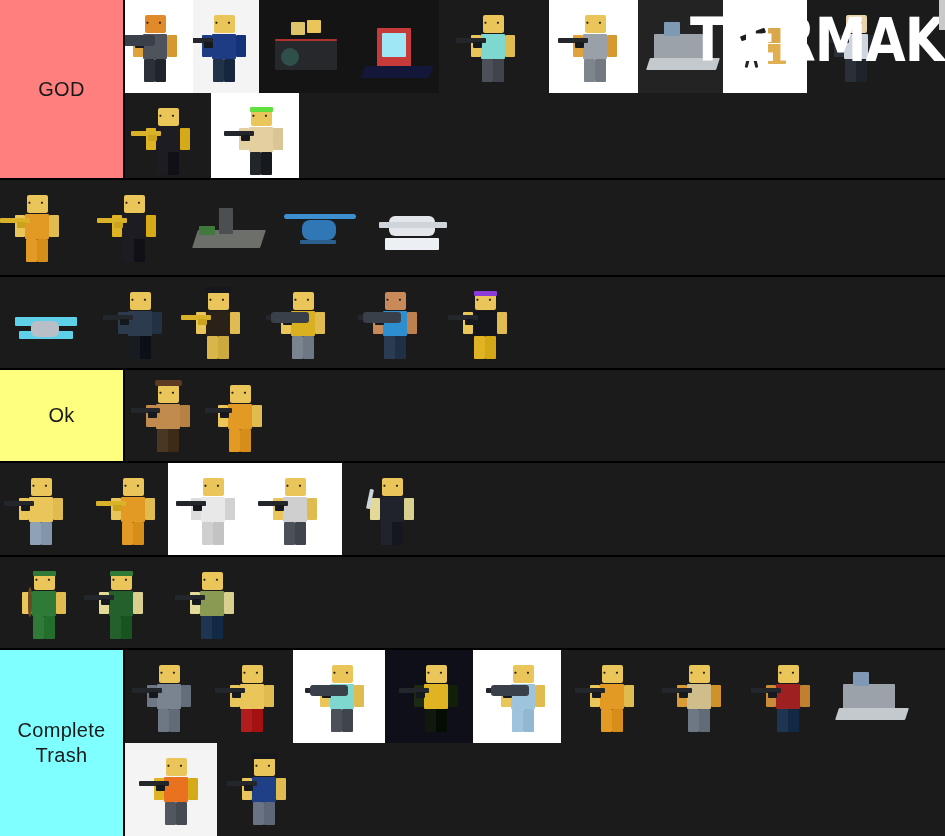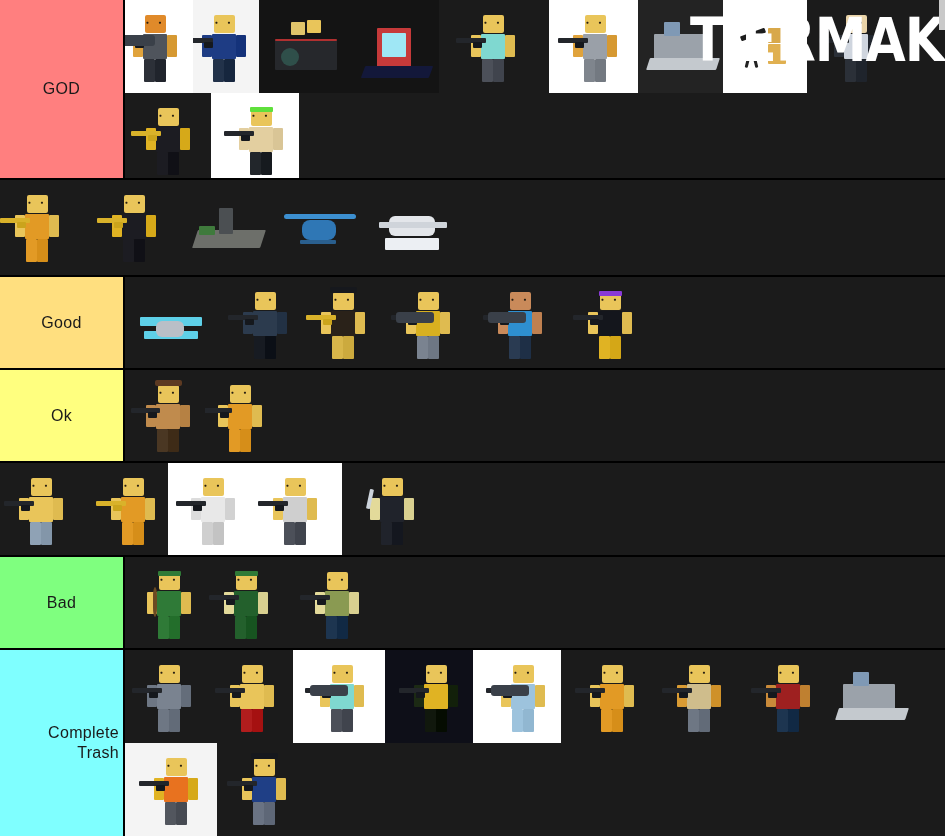--- a/index.html
+++ b/index.html
@@ -29,21 +29,21 @@
 
   .tier-label {
     width: 125px;
     min-width: 125px;
     flex: 0 0 125px;
     display: flex;
     align-items: center;
     justify-content: center;
     text-align: center;
     color: #1a1a1a;
-    font-size: 16px;
+    font-size: 20px;
     line-height: 1.25;
     letter-spacing: 0.3px;
     border-right: 2px solid #000;
     padding: 2px 4px;
     user-select: none;
   }
 
   .tier-items {
     flex: 1 1 auto;
     background: #1b1b1b;
@@ -256,21 +256,20 @@
           <div class="blk " style="left:26px;top:60px;width:36px;height:4px;background:#2a5f8e;"></div>
         </div>
         <div class="item" title="white-turret-emplacement" style="width: 96px; background: rgb(27, 27, 27);">
           <div class="blk " style="left:25px;top:36px;width:46px;height:20px;background:#e3e6ea;border-radius:6px;"></div>
           <div class="blk " style="left:15px;top:42px;width:68px;height:6px;background:#cfd4da;"></div>
           <div class="blk " style="left:21px;top:58px;width:54px;height:12px;background:#eceff3;"></div>
         </div>
       </div>
     </div>
     <div class="tier-row" style="height: 93px;">
-      <div class="tier-label" style="background: rgb(255, 223, 127); height: 100%;">Good</div>
       <div class="tier-items">
         <div class="item" title="cyan-biplane" style="width: 92px; background: rgb(27, 27, 27);">
           <div class="blk " style="left:15px;top:40px;width:62px;height:9px;background:#5ed0e8;"></div>
           <div class="blk " style="left:19px;top:54px;width:54px;height:8px;background:#5ed0e8;"></div>
           <div class="blk " style="left:31px;top:44px;width:28px;height:16px;background:#b9bfc7;border-radius:6px;"></div>
         </div>
         <div class="item" title="dark-suit-gunman" style="width: 82px; background: rgb(27, 27, 27);">
           <div class="blk leg" style="left:37px;top:59px;width:11px;height:23px;background:#171b22;"></div>
           <div class="blk leg" style="left:48px;top:59px;width:11px;height:23px;background:#0b0f16;"></div>
           <div class="blk torso" style="left:36px;top:34px;width:24px;height:25px;background:#2c3b4e;"></div>
@@ -423,21 +422,20 @@
           <div class="blk arm" style="left:28px;top:35px;width:10px;height:22px;background:#e3da9a;"></div>
           <div class="blk arm" style="left:62px;top:35px;width:10px;height:22px;background:#d9d090;"></div>
           <div class="blk head" style="left:40px;top:15px;width:21px;height:18px;background:#e9c55a;">
             <div class="face" style="font-size: 5px; line-height: 15px; letter-spacing: 4px; color: rgb(36, 28, 16); text-align: center;">● ●</div>
           </div>
           <div class="blk gun" style="left:26px;top:26px;width:4px;height:20px;background:#cdd4dc;transform:rotate(12deg);"></div>
         </div>
       </div>
     </div>
     <div class="tier-row" style="height: 93px;">
-      <div class="tier-label" style="background: rgb(127, 255, 127); height: 100%;">Bad</div>
       <div class="tier-items">
         <div class="item" title="green-elf-archer" style="width: 82px; background: rgb(27, 27, 27);">
           <div class="blk leg" style="left:33px;top:59px;width:11px;height:23px;background:#2f7a37;"></div>
           <div class="blk leg" style="left:44px;top:59px;width:11px;height:23px;background:#236e2b;"></div>
           <div class="blk torso" style="left:32px;top:34px;width:24px;height:25px;background:#2f7a37;"></div>
           <div class="blk arm" style="left:22px;top:35px;width:10px;height:22px;background:#e9c55a;"></div>
           <div class="blk arm" style="left:56px;top:35px;width:10px;height:22px;background:#dfbb50;"></div>
           <div class="blk head" style="left:34px;top:15px;width:21px;height:18px;background:#e9c55a;">
             <div class="face" style="font-size: 5px; line-height: 15px; letter-spacing: 4px; color: rgb(36, 28, 16); text-align: center;">● ●</div>
           </div>
@@ -465,21 +463,21 @@
           <div class="blk arm" style="left:54px;top:35px;width:10px;height:22px;background:#d9d090;"></div>
           <div class="blk head" style="left:32px;top:15px;width:21px;height:18px;background:#e9c55a;">
             <div class="face" style="font-size: 5px; line-height: 15px; letter-spacing: 4px; color: rgb(36, 28, 16); text-align: center;">● ●</div>
           </div>
           <div class="blk gun" style="left:4.5px;top:38px;width:30px;height:5px;background:#23262b;"></div>
           <div class="blk gun" style="left:22px;top:42px;width:9px;height:6px;background:#15181d;"></div>
         </div>
       </div>
     </div>
     <div class="tier-row" style="height: 186px;">
-      <div class="tier-label" style="background: rgb(127, 255, 255); height: 100%; text-align: right;">Complete Trash</div>
+      <div class="tier-label" style="background: rgb(127, 255, 255); height: 100%;">Complete Trash</div>
       <div class="tier-items">
         <div class="item" title="grey-outfit-dual-pistols" style="width: 86px; background: rgb(27, 27, 27);">
           <div class="blk leg" style="left:33px;top:59px;width:11px;height:23px;background:#6e7784;"></div>
           <div class="blk leg" style="left:44px;top:59px;width:11px;height:23px;background:#626b78;"></div>
           <div class="blk torso" style="left:32px;top:34px;width:24px;height:25px;background:#7a8390;"></div>
           <div class="blk arm" style="left:22px;top:35px;width:10px;height:22px;background:#6e7784;"></div>
           <div class="blk arm" style="left:56px;top:35px;width:10px;height:22px;background:#646d7a;"></div>
           <div class="blk head" style="left:34px;top:15px;width:21px;height:18px;background:#e9c55a;">
             <div class="face" style="font-size: 5px; line-height: 15px; letter-spacing: 4px; color: rgb(36, 28, 16); text-align: center;">● ●</div>
           </div>

